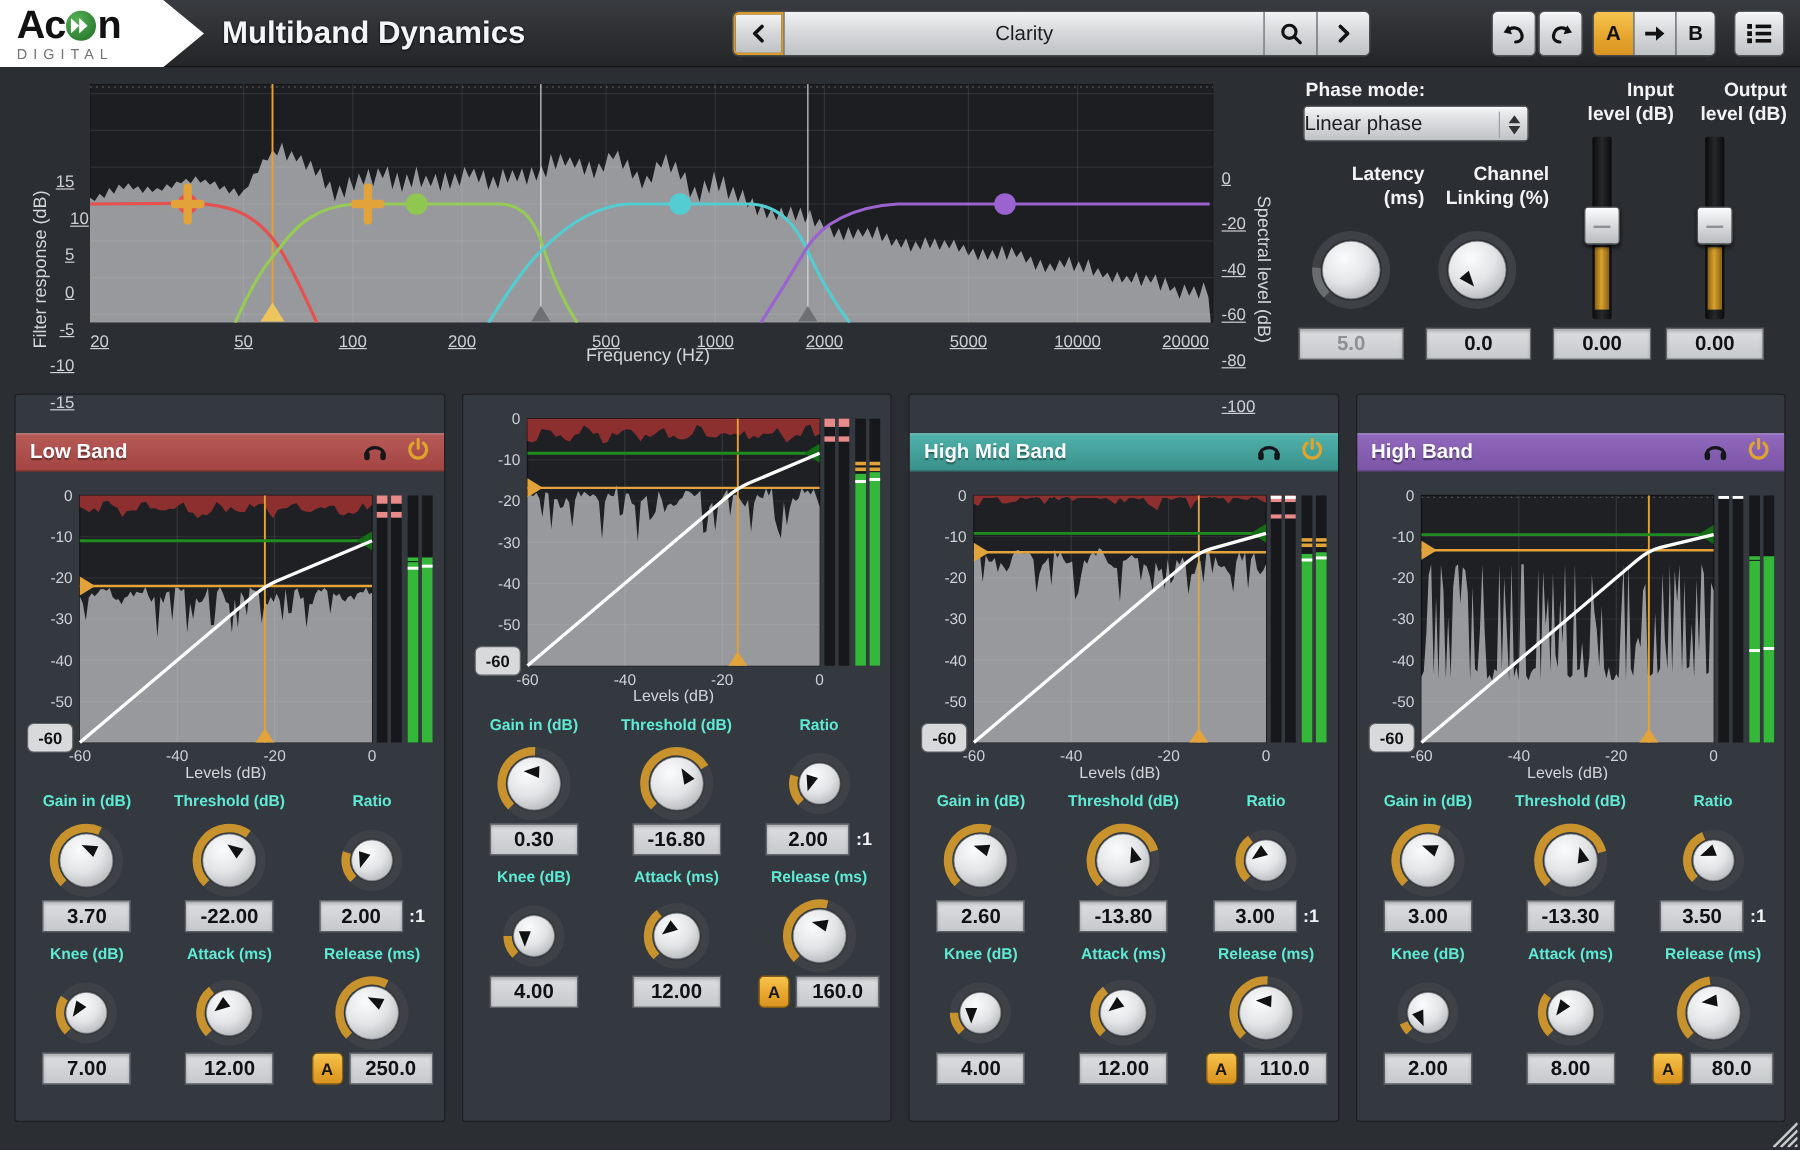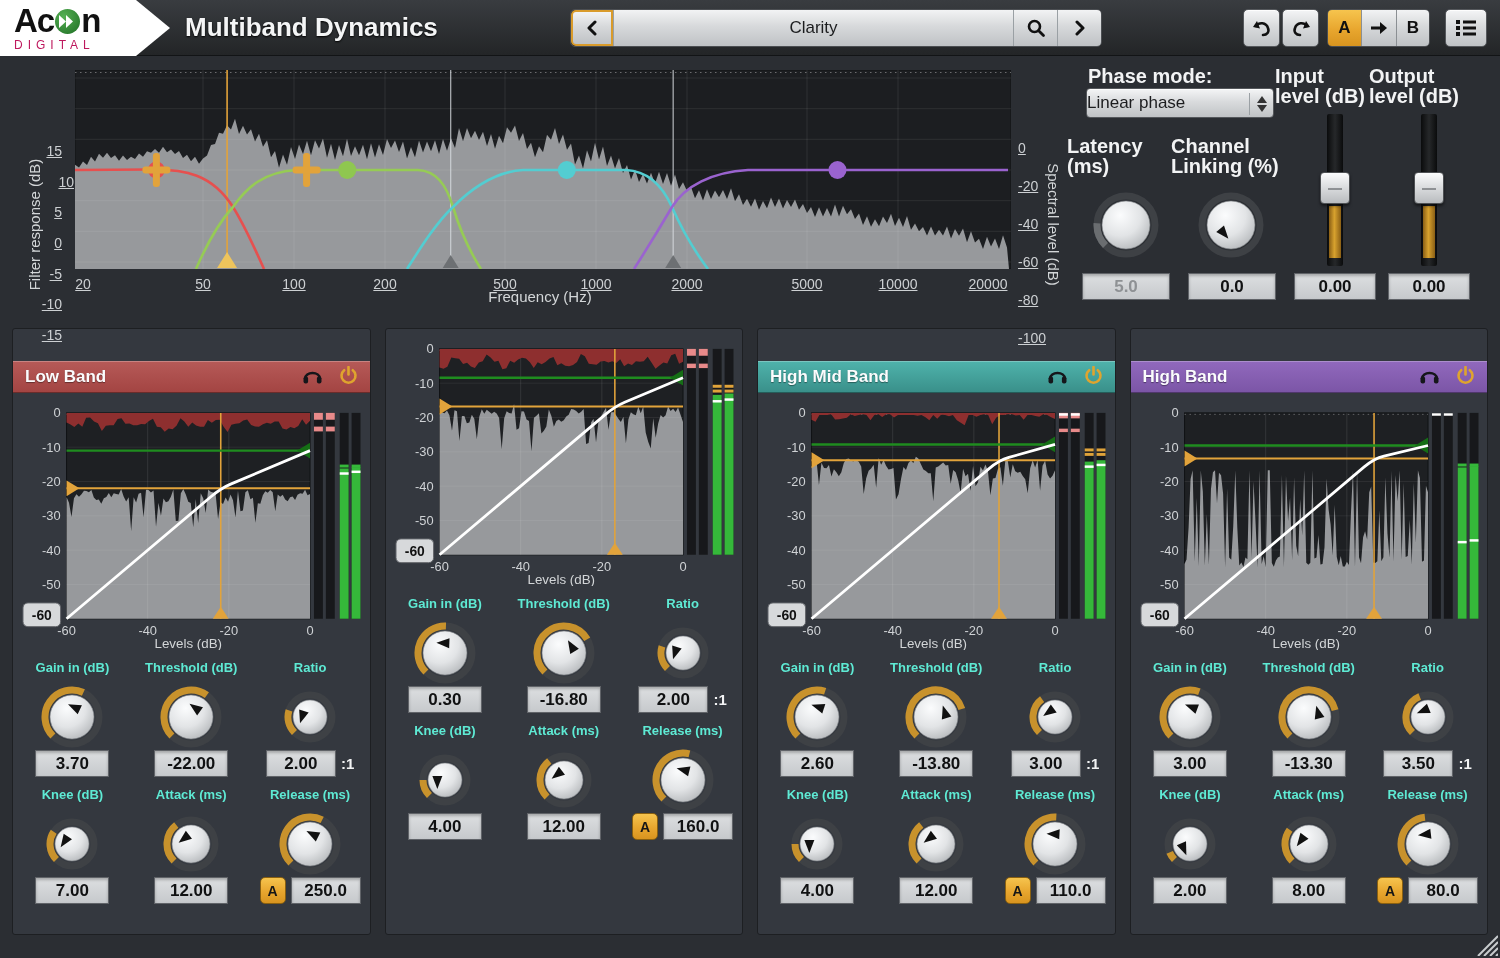--- a/index.html
+++ b/index.html
@@ -7,26 +7,26 @@
   #app { position:relative; width:1500px; height:958px; background:#2b2e33; }
 
   
   .titlebar { position:relative; height:56px; background:linear-gradient(#393c40,#232527); border-bottom:1px solid #121416; }
   .logo { position:absolute; left:0; top:0; width:170px; height:56px; background:#fff;
           clip-path:polygon(0 0,80% 0,100% 50%,80% 100%,0 100%); display:flex; flex-direction:column; align-items:flex-start; justify-content:center; padding-left:14px; }
   .logo-row { display:flex; align-items:center; line-height:1; }
   .logo-pre,.logo-post { font-size:33px; font-weight:bold; color:#111; letter-spacing:-1px; }
   .logo-o { width:25px; height:25px; border-radius:50%; background:radial-gradient(circle at 35% 30%,#55b054,#1f6e24); margin:2px 1px 0 1px; position:relative; }
   .logo-o svg { position:absolute; left:4px; top:6px; }
-  .logo-sub { font-size:12px; letter-spacing:5px; color:#be185d; margin-top:1px; }
+  .logo-sub { font-size:12px; letter-spacing:5px; color:#737373; margin-top:1px; }
   .app-title { position:absolute; left:185px; top:12px; font-size:26px; font-weight:bold; color:#f4f5f6; text-shadow:0 1px 2px #000; }
 
   .btn { background:linear-gradient(#f4f5f6,#d9dbdd 45%,#c0c3c6); border:1px solid #55585c; border-radius:5px;
          box-shadow:inset 0 1px 0 rgba(255,255,255,.8); display:flex; align-items:center; justify-content:center; }
-  .preset-group { position:absolute; left:570px; top:9px; width:532px; height:38px; display:flex; border-radius:5px; overflow:hidden; border:1px solid #4b4e52; }
+  .preset-group { position:absolute; left:610px; top:9px; width:532px; height:38px; display:flex; border-radius:5px; overflow:hidden; border:1px solid #4b4e52; }
   .preset-seg { background:linear-gradient(#f2f3f4,#d7d9db 45%,#bfc2c5); display:flex; align-items:center; justify-content:center; }
   .preset-prev { width:42px; border:2px solid #d99b2b; border-radius:5px 0 0 5px; }
   .preset-field { flex:1; font-size:17px; color:#1c1d1f; border-left:1px solid #9aa0a4; }
   .preset-search { width:44px; border-left:1px solid #9aa0a4; }
   .preset-next { width:44px; border-left:1px solid #9aa0a4; }
   .tb-btn { position:absolute; top:9px; width:37px; height:38px; }
   .ab-group { position:absolute; left:1327px; top:9px; height:38px; display:flex; border-radius:5px; overflow:hidden; border:1px solid #4b4e52; }
   .ab-seg { width:33px; display:flex; align-items:center; justify-content:center; background:linear-gradient(#f2f3f4,#d7d9db 45%,#bfc2c5); font-size:17px; font-weight:bold; color:#111; }
   .ab-seg + .ab-seg { border-left:1px solid #8b8f93; }
   .ab-a { background:linear-gradient(#f6c44e,#e8a62e 55%,#d8941f); }
@@ -36,21 +36,21 @@
   .graphrow { position:relative; height:262px; }
   .axis-label-left { position:absolute; left:-56px; top:160px; width:180px; text-align:center; transform:rotate(-90deg); color:#d3d6d8; font-size:15px; }
   .axis-label-right { position:absolute; left:963px; top:160px; width:180px; text-align:center; transform:rotate(90deg); color:#d3d6d8; font-size:15px; }
   .tick { position:absolute; color:#cdd0d3; font-size:14px;text-decoration:underline; }
   .tick.yl { width:40px; text-align:right; }
   .tick.xb { width:60px; text-align:center; }
   .freq-label { position:absolute; left:440px; top:232px; width:200px; text-align:center; color:#d3d6d8; font-size:15px; }
   #main-plot { position:absolute; left:75px; top:14px; }
 
   
-  .ctl-label { position:absolute; color:#f2f3f4; font-size:20px; font-weight:bold; text-align:left; line-height:20px; }
+  .ctl-label { position:absolute; color:#f2f3f4; font-size:16px; font-weight:bold; text-align:right; line-height:20px; }
   .dropdown { position:absolute; left:1086px; top:32px; width:188px; height:30px; border-radius:4px; justify-content:flex-start; font-size:17px; color:#1c1d1f; }
   .dd-arrows { position:absolute; right:6px; top:4px; display:flex; flex-direction:column; gap:2px; align-items:center; border-left:1px solid #9aa0a4; padding-left:7px; height:22px; justify-content:center; }
   .vbox { background:linear-gradient(#dddfe1,#c6c9cc); border:1px solid #606368; box-shadow:inset 0 2px 3px rgba(0,0,0,.25);
           color:#101112; font-size:17px; font-weight:bold; display:flex; align-items:center; justify-content:center; }
   .vbox.dim { color:#8e9194; }
   .ctl-vbox { position:absolute; height:27px; }
   .knob-abs { position:absolute; }
   .slider { position:absolute; width:30px; height:152px; }
   .sl-track { position:absolute; left:7px; top:0; width:16px; height:152px; background:linear-gradient(90deg,#0a0b0c,#26282a 50%,#0a0b0c); border-radius:2px; }
   .sl-fill { position:absolute; left:9px; width:12px; background:linear-gradient(90deg,#8a5f15,#d8a22e 45%,#8a5f15); }

